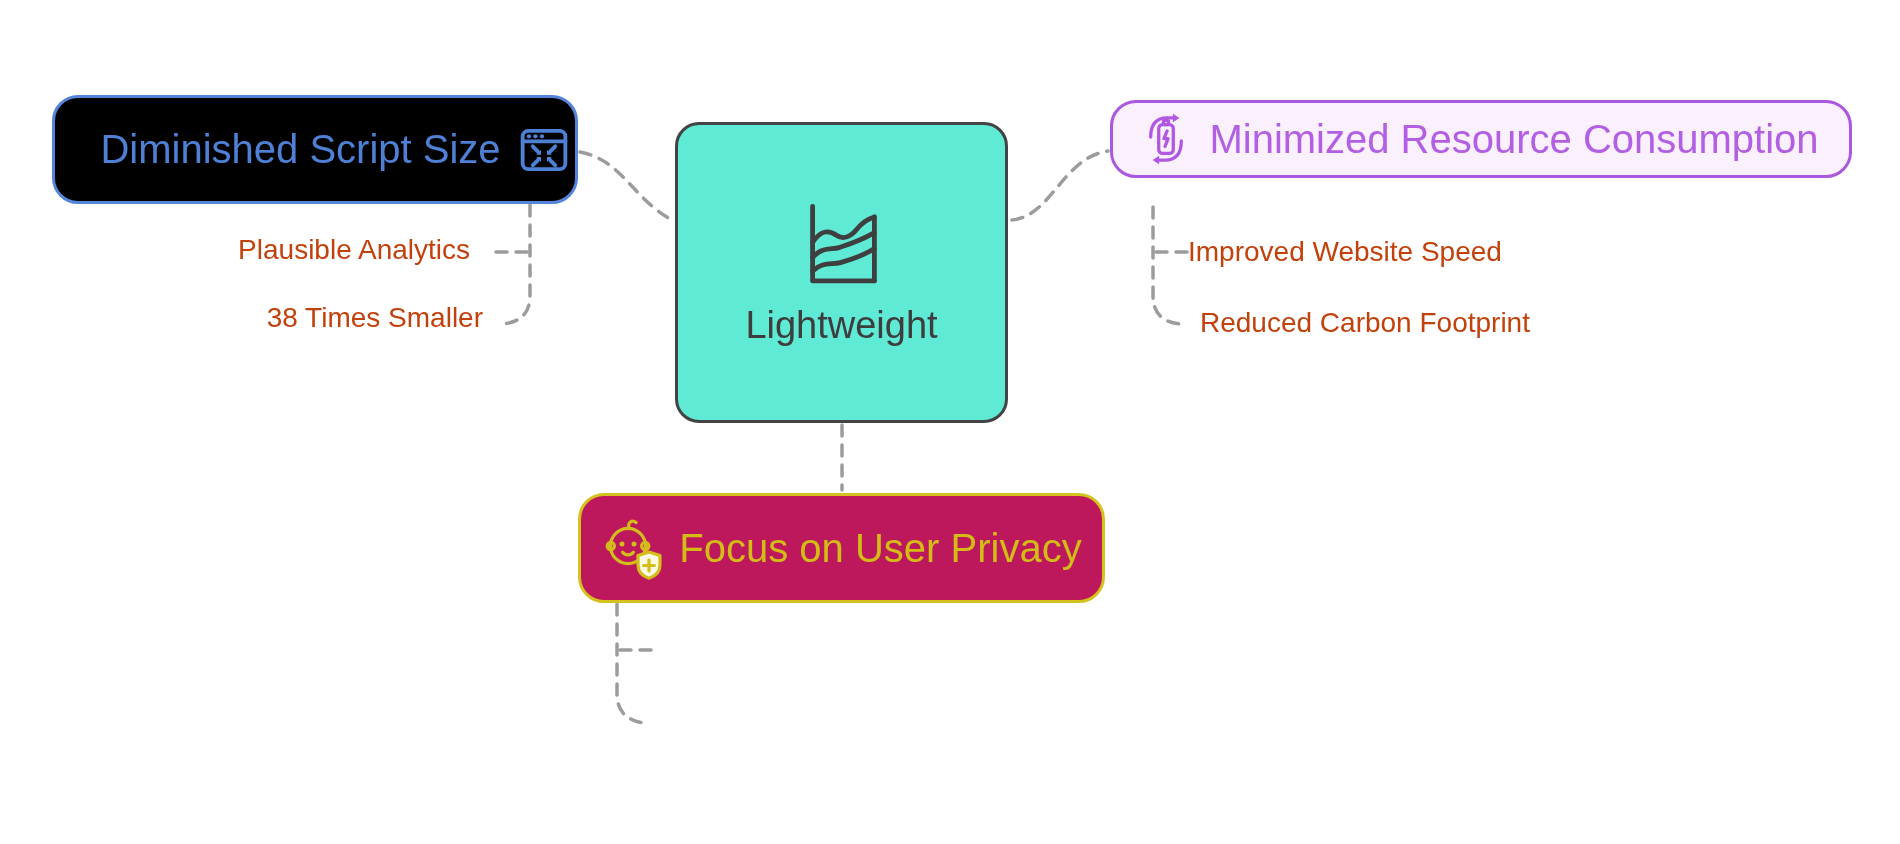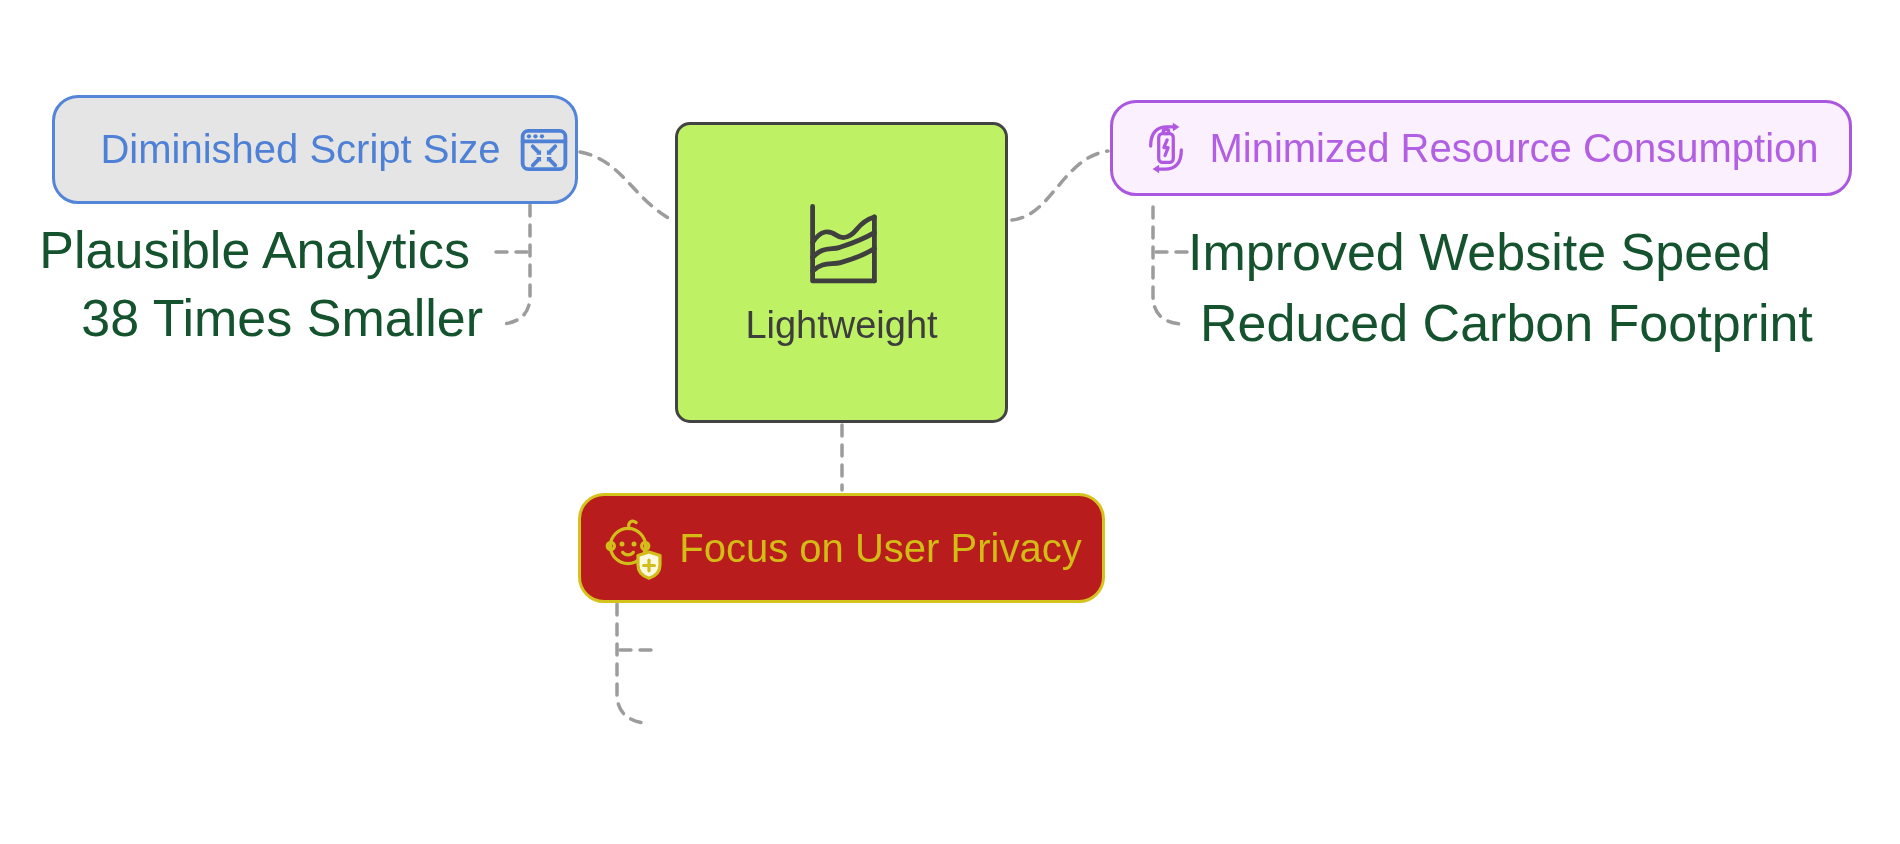--- a/index.html
+++ b/index.html
@@ -2,26 +2,26 @@
 <html><head>
 <meta charset="utf-8">
 <style>
   html,body{margin:0;padding:0;background:#ffffff;}
   body{font-family:"Liberation Sans", sans-serif;}
   .canvas{position:relative;width:1900px;height:844px;background:#ffffff;overflow:hidden;}
   .connectors{position:absolute;left:0;top:0;width:1900px;height:844px;pointer-events:none;}
   .connectors path{fill:none;stroke:#9c9c9c;stroke-width:3.5;stroke-dasharray:11 9;stroke-linecap:round;}
   .node{position:absolute;display:flex;align-items:center;justify-content:center;box-sizing:border-box;white-space:nowrap;}
   .branch{border-radius:26px;font-size:40px;gap:16px;}
-  .branch-blue{left:52px;top:95px;width:526px;height:109px;background:#e5e5e5;border:3px solid #5585d8;color:#4e81d6;padding-left:41px;}
-  .branch-purple{left:1110px;top:100px;width:742px;height:96px;background:#faf0fe;border:3px solid #ab57e0;color:#b35fe4;gap:20px;}
-  .branch-yellow{left:578px;top:493px;width:527px;height:110px;background:#b91c1c;border:3px solid #d5c31d;color:#d2bc15;gap:14px;}
-  .center-node{left:675px;top:122px;width:333px;height:301px;background:#bef264;border:3.5px solid #434343;border-radius:15px;color:#3d3d3d;flex-direction:column;gap:10px;}
+  .branch-blue{left:52px;top:95px;width:526px;height:109px;background:#000000;border:3px solid #5585d8;color:#4e81d6;padding-left:41px;}
+  .branch-purple{left:1110px;top:100px;width:742px;height:78px;background:#faf0fe;border:3px solid #ab57e0;color:#b35fe4;gap:20px;}
+  .branch-yellow{left:578px;top:493px;width:527px;height:110px;background:#be185d;border:3px solid #d5c31d;color:#d2bc15;gap:14px;}
+  .center-node{left:675px;top:122px;width:333px;height:301px;background:#5eead4;border:3.5px solid #434343;border-radius:24px;color:#3d3d3d;flex-direction:column;gap:10px;}
   .center-label{font-size:38px;line-height:47px;text-align:center;}
-  .sub{position:absolute;font-size:52px;line-height:48px;color:#14532d;white-space:nowrap;}
+  .sub{position:absolute;font-size:28px;line-height:48px;color:#c2410c;white-space:nowrap;}
   .icon{display:block;flex:none;}
 </style>
 </head>
 <body>
 
 <div class="canvas">
 
   <svg class="connectors" viewBox="0 0 1900 844" aria-hidden="true">
     <path d="M580,152 C622,160 632,198 672,220"></path>
     <path d="M1012,220 C1052,216 1062,158 1108,151"></path>

